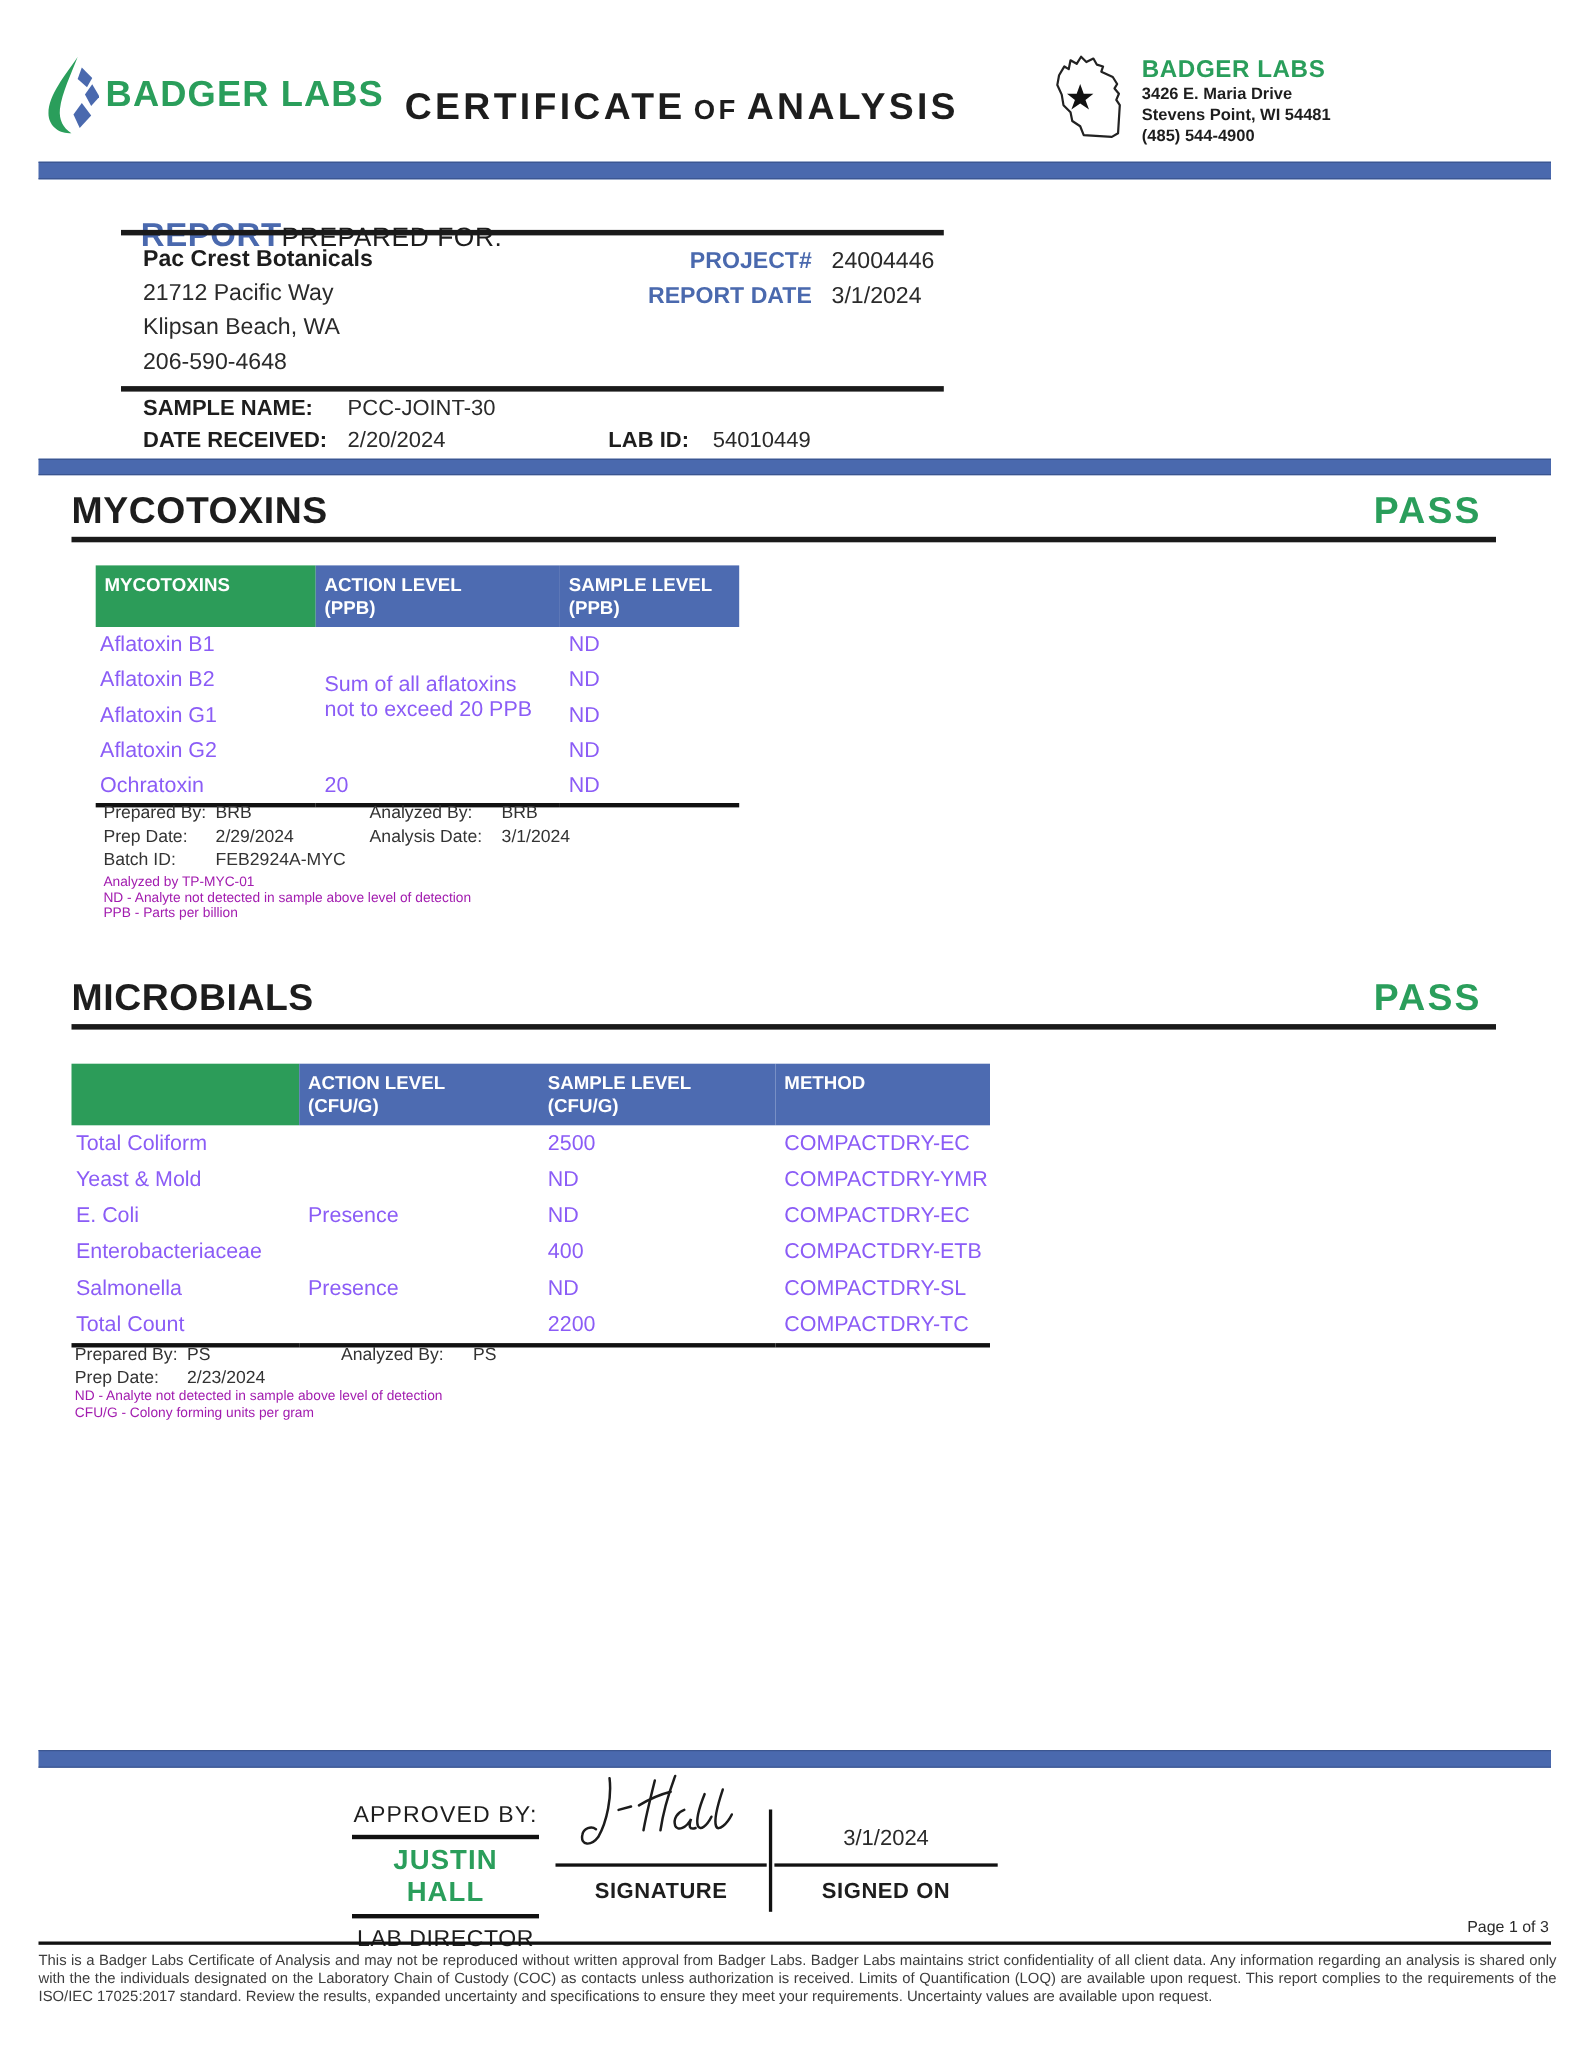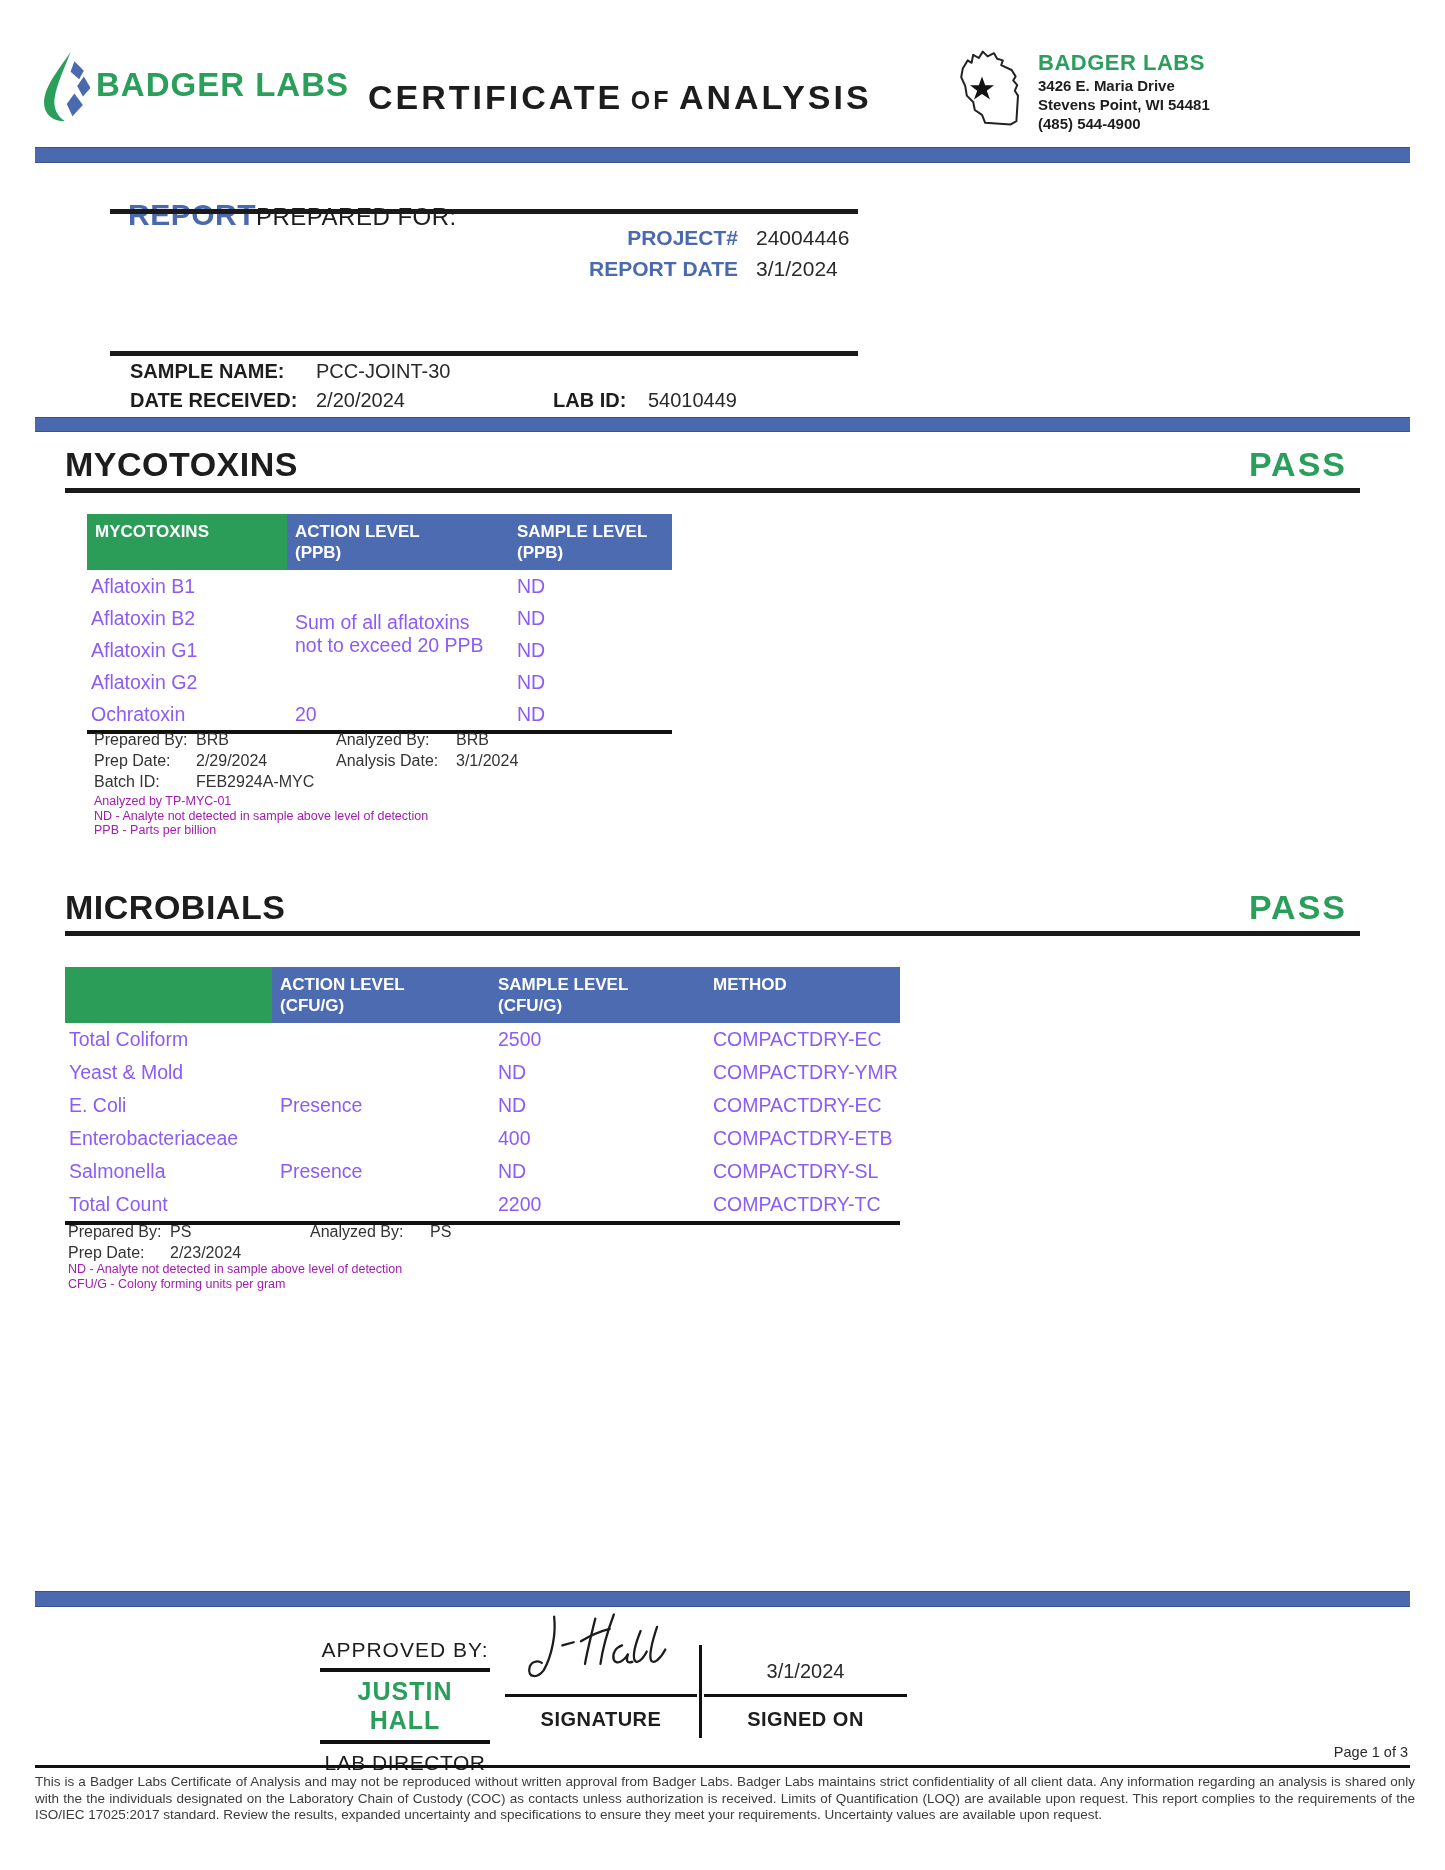--- a/index.html
+++ b/index.html
@@ -117,20 +117,26 @@
   </div>
 
   <div class="bluebar bar1"></div>
 
   <div class="report-heading">
     <span class="h-blue">REPORT</span>
     <span class="h-black">PREPARED FOR:</span>
   </div>
   <div class="rule rule1"></div>
 
+  <div class="client-block">
+    <div class="c-name">Pac Crest Botanicals</div>
+    <div>21712 Pacific Way</div>
+    <div>Klipsan Beach, WA</div>
+    <div>206-590-4648</div>
+  </div>
 
   <div class="meta-block">
     <div class="meta-row">
       <span class="meta-label">PROJECT#</span>
       <span class="meta-value">24004446</span>
     </div>
     <div class="meta-row">
       <span class="meta-label">REPORT DATE</span>
       <span class="meta-value">3/1/2024</span>
     </div>

